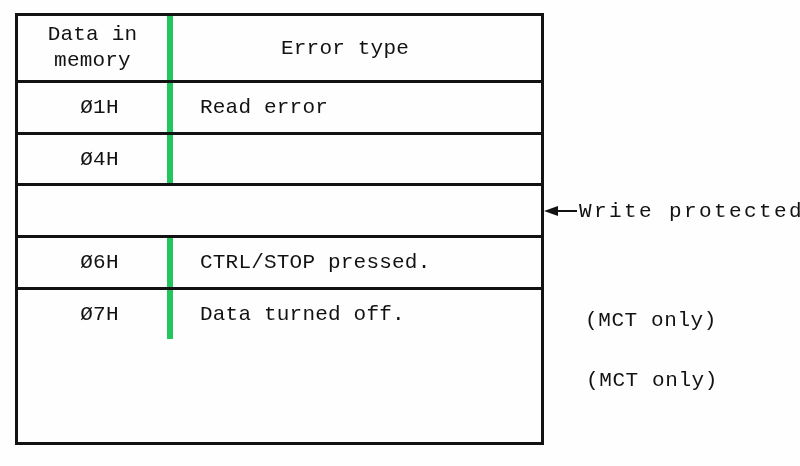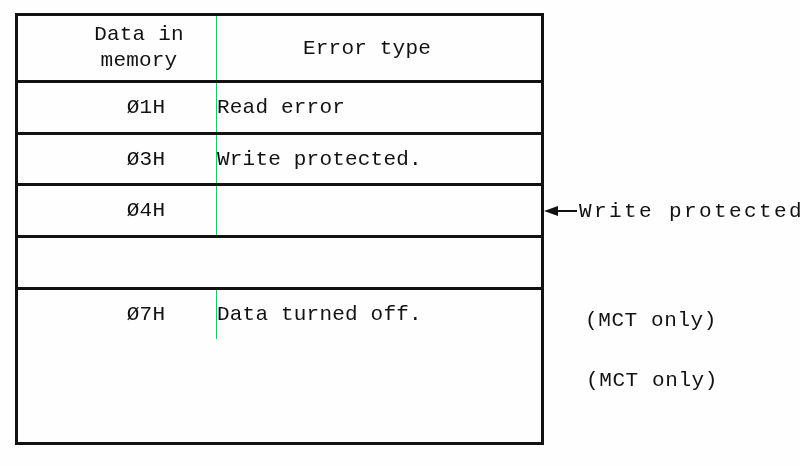--- a/index.html
+++ b/index.html
@@ -41,27 +41,27 @@
   .cell {
     box-sizing: border-box;
     display: flex;
     align-items: center;
     font-size: 21px;
     letter-spacing: 0.2px;
   }
   .c1 {
     width: 155px;
     flex: none;
-    border-right: 1px solid #22c55e;
+    border-right: 6px solid #22c55e;
     justify-content: center;
     text-align: center;
-    margin-left: 44px;
   }
   .c2 {
     flex: 1;
+    padding-left: 27px;
   }
   .header-row .c1 {
     white-space: pre-line;
     line-height: 26px;
   }
   .header-row .c2 {
     justify-content: center;
     padding-left: 0;
     padding-right: 68px;
     margin-left: 44px;
@@ -118,32 +118,32 @@
 memory</div>
       <div class="cell c2">Error type</div>
     </div>
 
     <div class="t-row">
       <div class="cell c1 code-cell">Ø1H</div>
       <div class="cell c2">Read error</div>
     </div>
 
 
-    <div class="t-row">
-      <div class="cell c1 code-cell">Ø3H</div>
-      <div class="cell c2">Write protected.</div>
-    </div>
 
     <div class="t-row">
       <div class="cell c1 code-cell">Ø4H</div>
     </div>
 
     <div class="t-row">
     </div>
 
+    <div class="t-row">
+      <div class="cell c1 code-cell">Ø6H</div>
+      <div class="cell c2">CTRL/STOP pressed.</div>
+    </div>
 
     <div class="t-row">
       <div class="cell c1 code-cell">Ø7H</div>
       <div class="cell c2">Data turned off.</div>
     </div>
 
   </div>
 
   <div class="annotation wp-annotation">
     <span class="arrow-icon">

